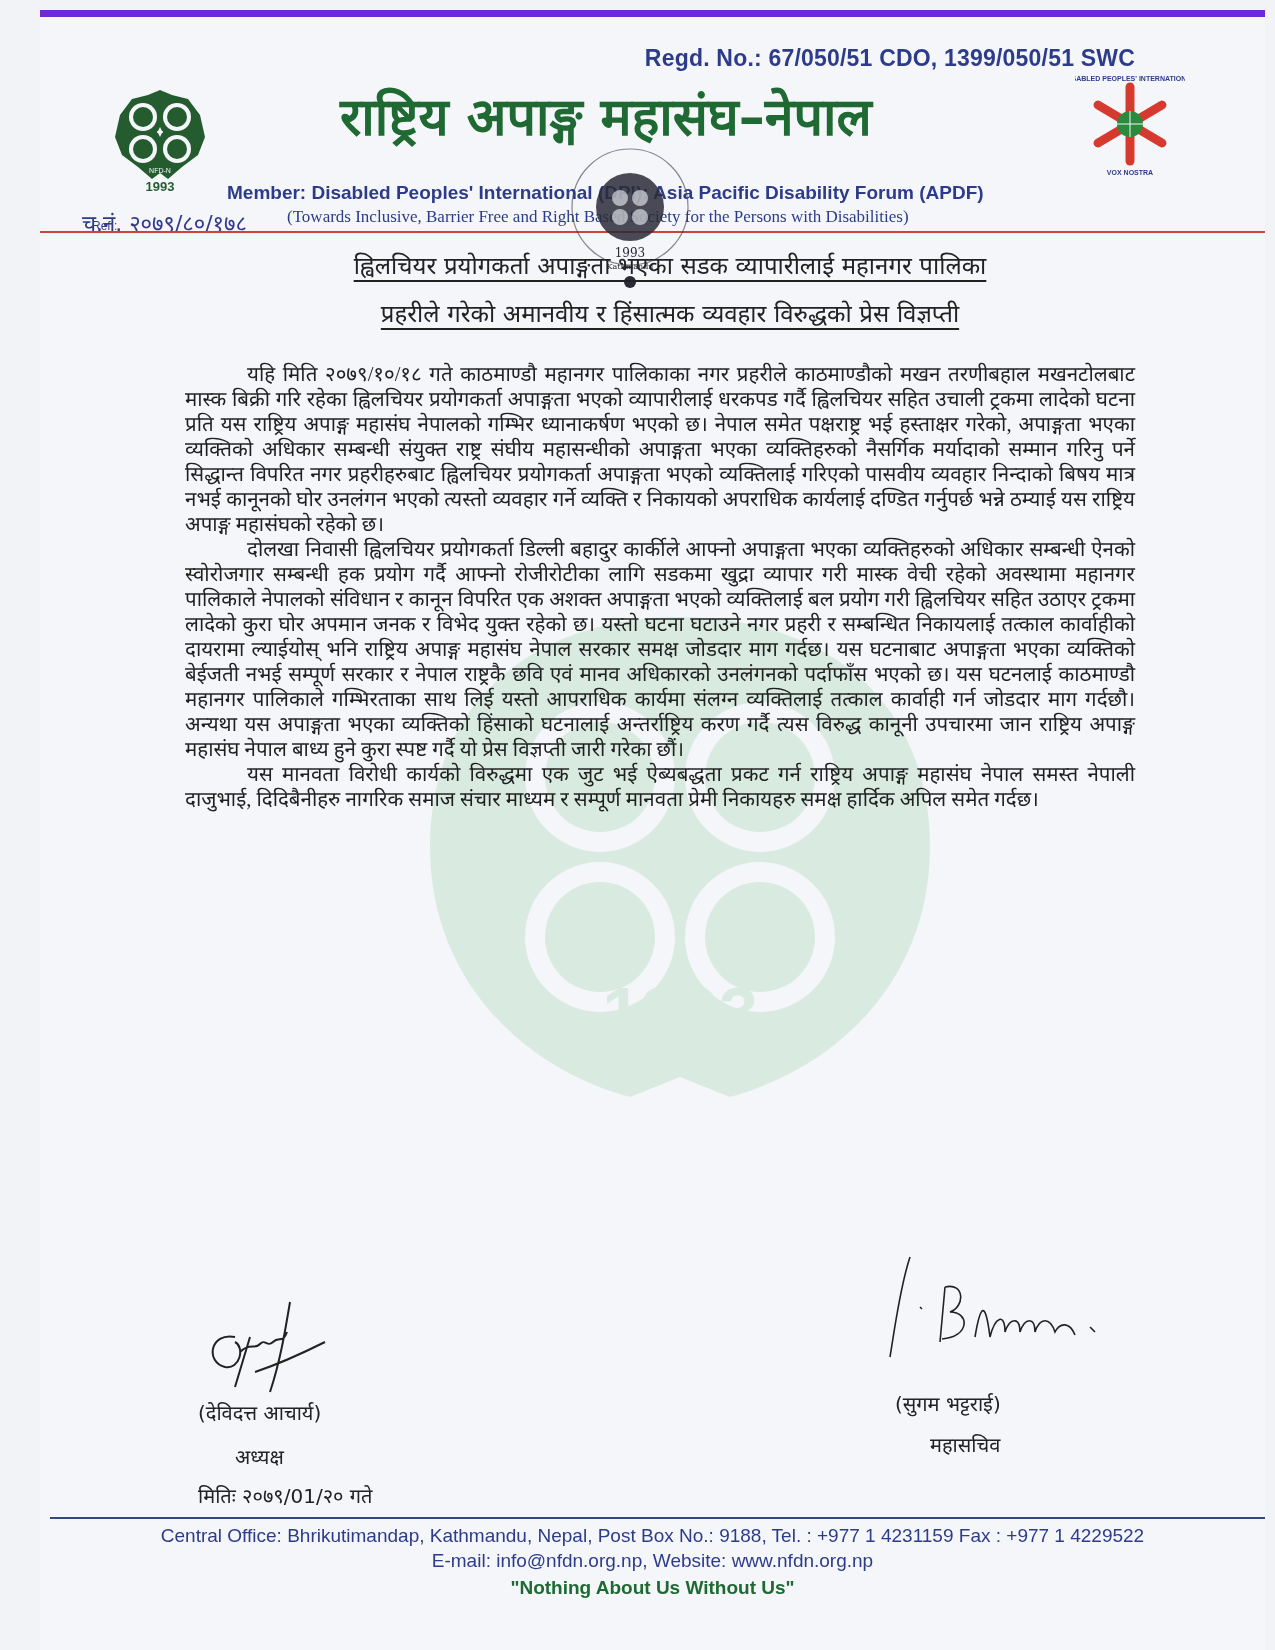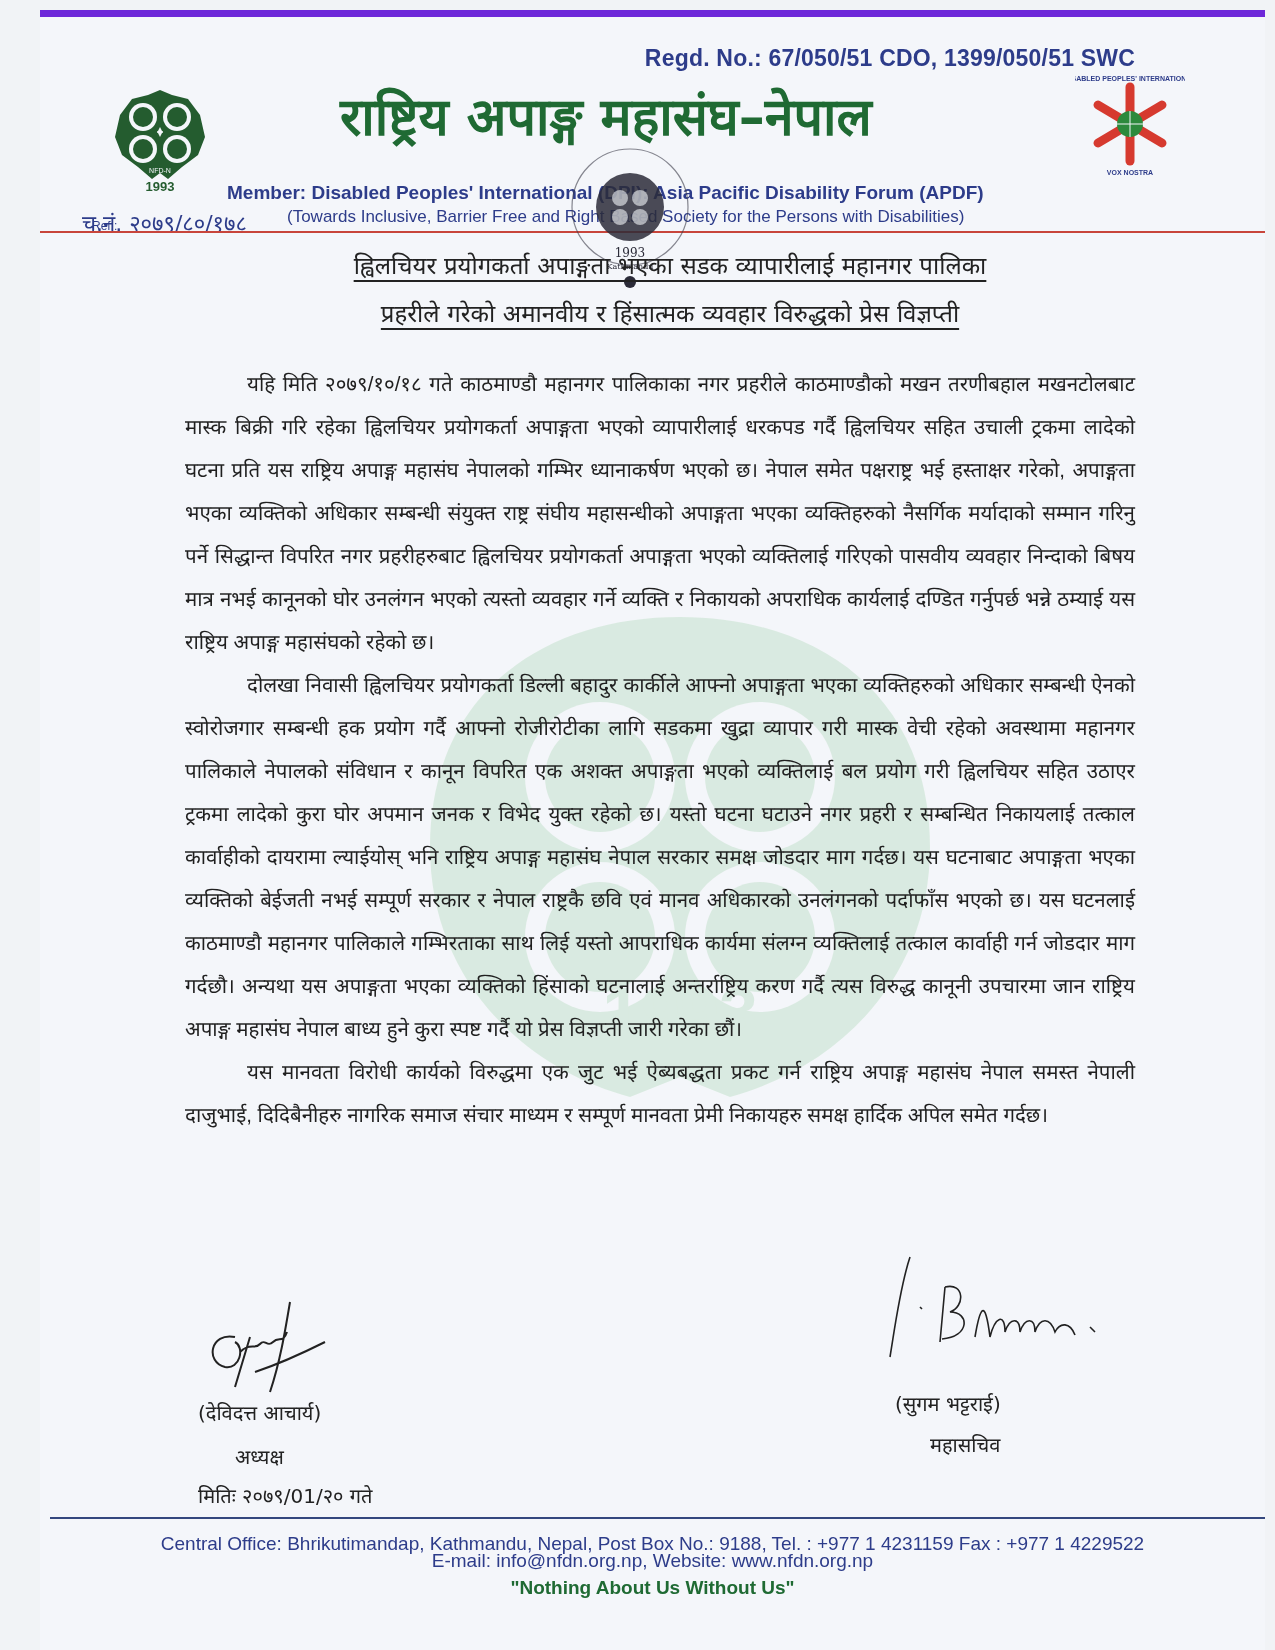--- a/index.html
+++ b/index.html
@@ -43,40 +43,40 @@
     .ref-np {
       position: absolute; left: 42px; top: 190px;
       font-family: "DejaVu Sans", sans-serif; font-size: 22px; color: #2d3c8a;
     }
     .ref-en {
       position: absolute; left: 52px; top: 202px;
       font-family: "Liberation Sans", sans-serif; font-size: 12px; color: #2d3c8a;
     }
     .tagline {
       position: absolute; left: 247px; top: 190px;
-      font-family: Liberation Sans, sans-serif; font-size: 17px; color: #2d3c8a;
+      font-family: Liberation Serif, serif; font-size: 17px; color: #2d3c8a;
     }
     .rule-red {
       position: absolute; left: 0; top: 214px; width: 1225px; height: 2px; background: #c8453b;
     }
     .stamp {
       position: absolute; left: 525px; top: 115px; width: 130px; height: 160px;
     }
     .watermark {
       position: absolute; left: 330px; top: 600px; width: 620px; height: 500px; opacity: 0.22;
     }
     .headline {
       position: absolute; left: 130px; top: 225px; width: 1000px; text-align: center;
       font-family: "DejaVu Sans", sans-serif; font-size: 24px; color: #222; line-height: 48px;
     }
     .headline span { text-decoration: underline; text-underline-offset: 6px; }
     .body {
       position: absolute; left: 145px; top: 345px; width: 950px;
-      font-family: Liberation Sans, sans-serif; font-size: 20.5px; color: #1f1f1f;
-      line-height: 43px; text-align: justify;
+      font-family: Liberation Serif, serif; font-size: 20.5px; color: #1f1f1f;
+      line-height: 25px; text-align: justify;
     }
     .body p { margin: 0; text-indent: 62px; }
     .sig-left { position: absolute; left: 155px; top: 1275px; width: 300px; height: 120px; }
     .sig-right { position: absolute; left: 840px; top: 1230px; width: 260px; height: 120px; }
     .name-left {
       position: absolute; left: 158px; top: 1382px;
       font-family: "DejaVu Sans", sans-serif; font-size: 20px; color: #222; text-align: right;
     }
     .role-left {
       position: absolute; left: 195px; top: 1426px;
@@ -94,21 +94,21 @@
       position: absolute; left: 890px; top: 1414px;
       font-family: "DejaVu Sans", sans-serif; font-size: 20px; color: #222;
     }
     .rule-blue {
       position: absolute; left: 10px; top: 1500px; width: 1215px; height: 2px; background: #34477e;
     }
     .footer-1, .footer-2, .footer-3 {
       position: absolute; left: 0; width: 1225px; text-align: center;
       font-family: "Liberation Sans", sans-serif; color: #2d3c8a; font-size: 19px;
     }
-    .footer-1 { top: 1508px; margin-top: 8px; }
+    .footer-1 { top: 1508px; }
     .footer-2 { top: 1533px; }
     .footer-3 { top: 1560px; font-weight: bold; color: #1f6a33; }
   </style>
 </head>
 <body>
 
 <div class="page">
 
   <div class="regd">Regd. No.: 67/050/51 CDO, 1399/050/51 SWC</div>
 

